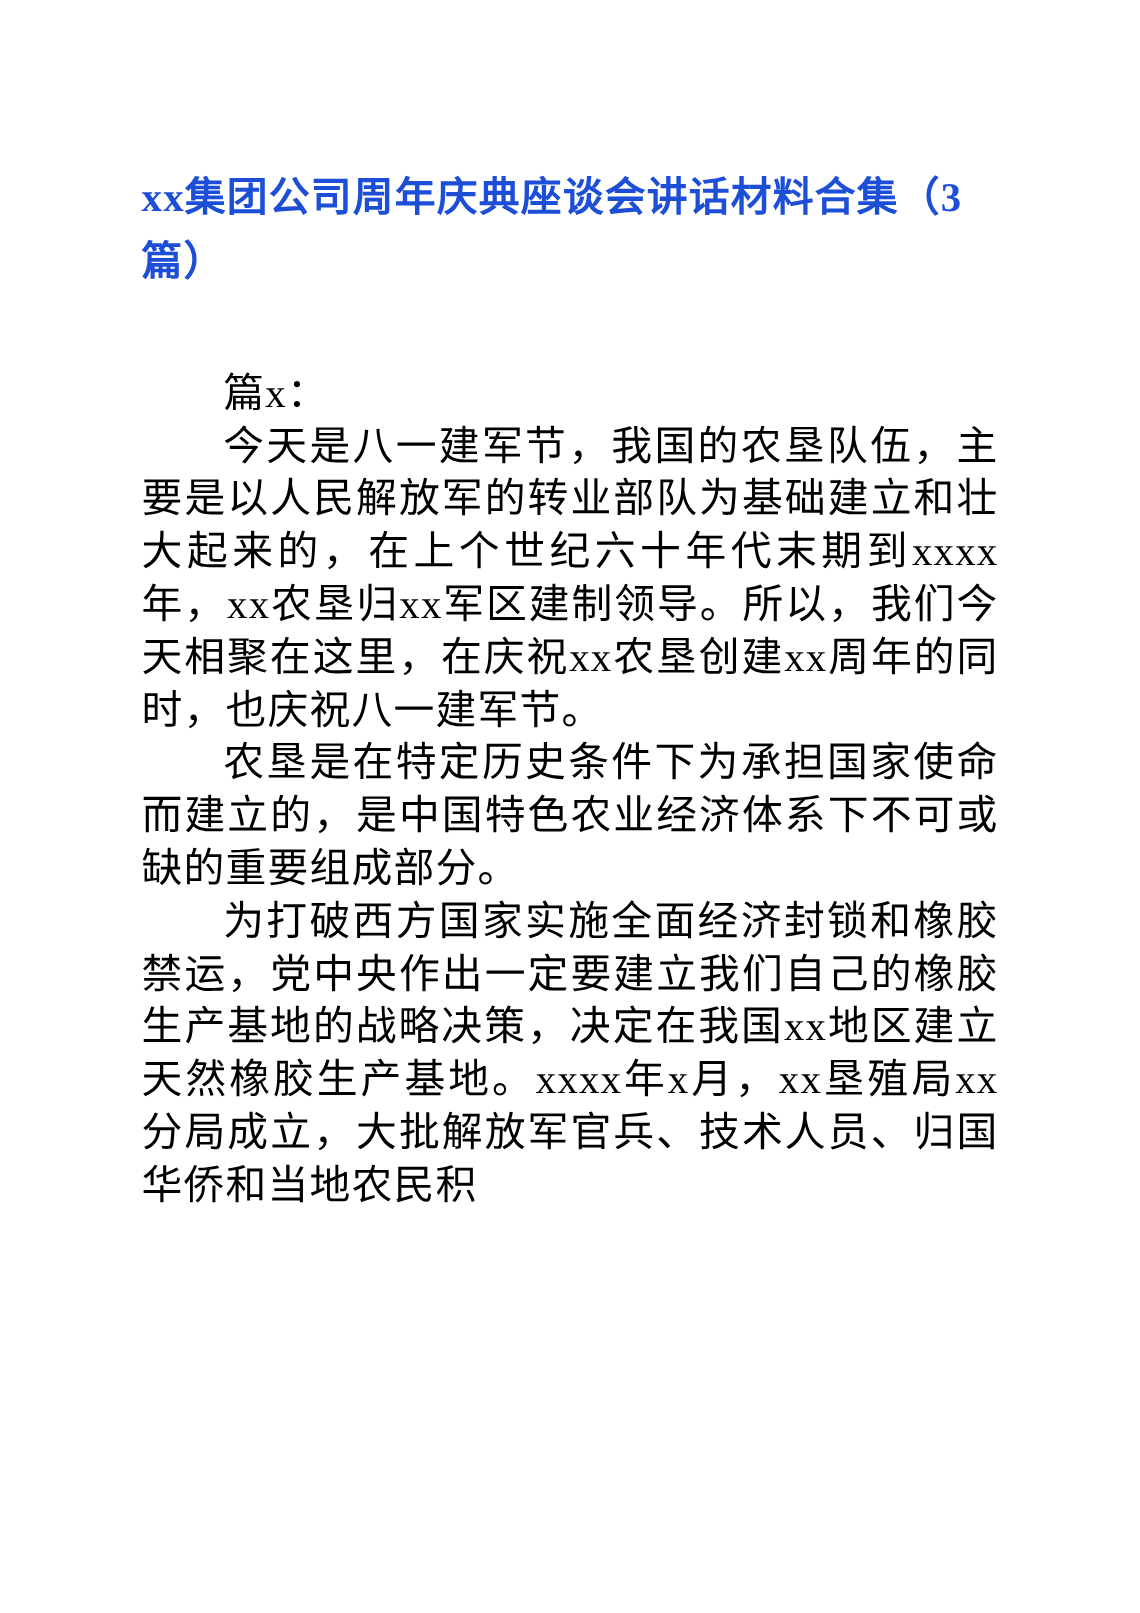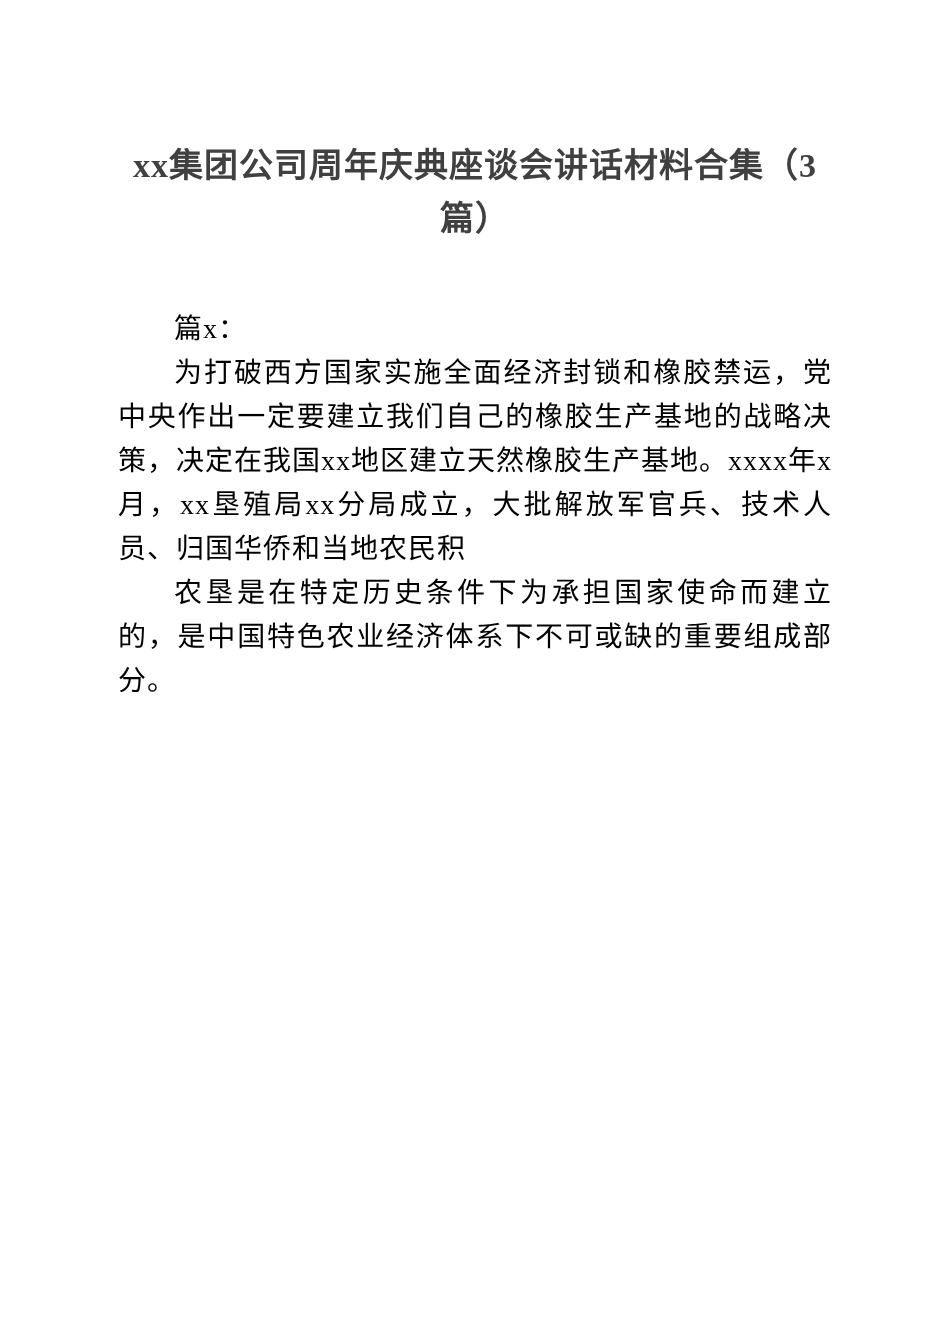--- a/index.html
+++ b/index.html
@@ -19,43 +19,43 @@
     margin: 0 auto;
     background: #ffffff;
     padding: 140px 118px 60px 118px;
     overflow: hidden;
   }
 
   .doc-title {
     font-size: 34px;
     font-weight: bold;
     line-height: 1.55;
-    text-align: center;
-    color: #404040;
+    color: #1d4ed8;
     margin-bottom: 62px;
     letter-spacing: 1px;
   }
 
   .doc-body p {
-    font-size: 28px;
+    font-size: 34px;
     line-height: 44px;
     text-align: justify;
     text-justify: inter-ideograph;
     text-indent: 2em;
     letter-spacing: 1px;
     color: #000000;
     margin: 0;
   }
 </style>
 </head>
 <body>
 
 <div class="page">
 
   <h1 class="doc-title">xx集团公司周年庆典座谈会讲话材料合集（3篇）</h1>
 
   <div class="doc-body">
     <p>篇x：</p>
+    <p>今天是八一建军节，我国的农垦队伍，主要是以人民解放军的转业部队为基础建立和壮大起来的，在上个世纪六十年代末期到xxxx年，xx农垦归xx军区建制领导。所以，我们今天相聚在这里，在庆祝xx农垦创建xx周年的同时，也庆祝八一建军节。</p>
+    <p>农垦是在特定历史条件下为承担国家使命而建立的，是中国特色农业经济体系下不可或缺的重要组成部分。</p>
     <p>为打破西方国家实施全面经济封锁和橡胶禁运，党中央作出一定要建立我们自己的橡胶生产基地的战略决策，决定在我国xx地区建立天然橡胶生产基地。xxxx年x月，xx垦殖局xx分局成立，大批解放军官兵、技术人员、归国华侨和当地农民积</p>
-    <p>农垦是在特定历史条件下为承担国家使命而建立的，是中国特色农业经济体系下不可或缺的重要组成部分。</p>
   </div>
 
 </div>
 
 </body></html>

